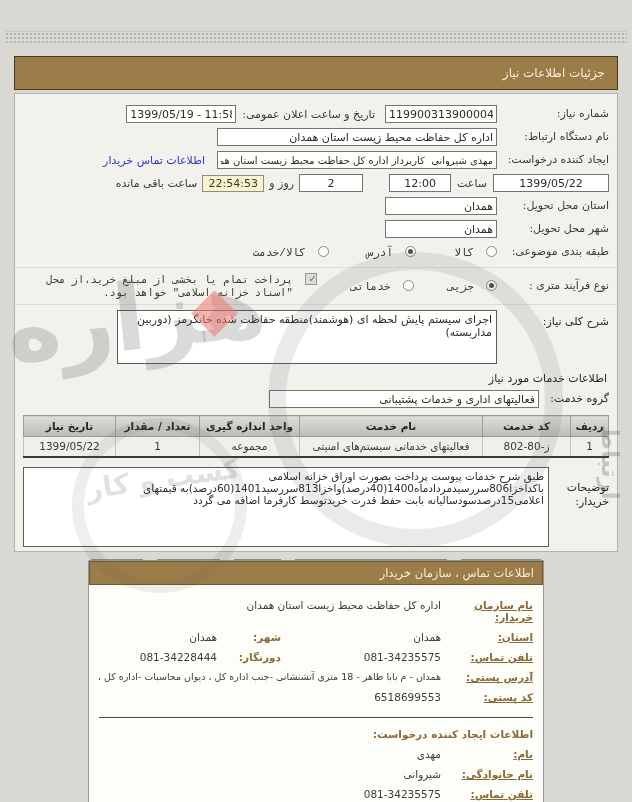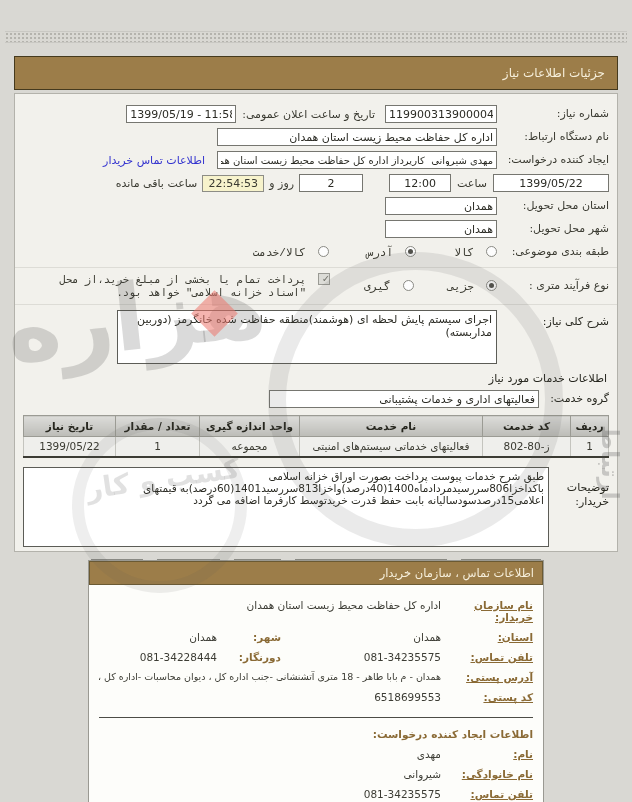--- a/index.html
+++ b/index.html
@@ -161,21 +161,21 @@
   <div class="sep"></div>
 
   <div class="frow">
     <span class="flabel">نوع فرآیند متری :</span>
     <span class="opt" style="margin-left:34px">
       <span class="radio checked"></span>
       <span>جزیی</span>
     </span>
     <span class="opt" style="margin-left:34px">
       <span class="radio"></span>
-      <span>گیری</span>
+      <span>خدماتی</span>
     </span>
     <span class="opt" style="margin-left:0">
       <span class="cbx checked"></span>
       <span style="font-size:10.5px">پرداخت تمام یا بخشی از مبلغ خرید،از محل "اسناد خزانه اسلامی" خواهد بود.</span>
     </span>
   </div>
 
   <div class="sep"></div>
 
   <div class="frow" style="align-items:flex-start">

